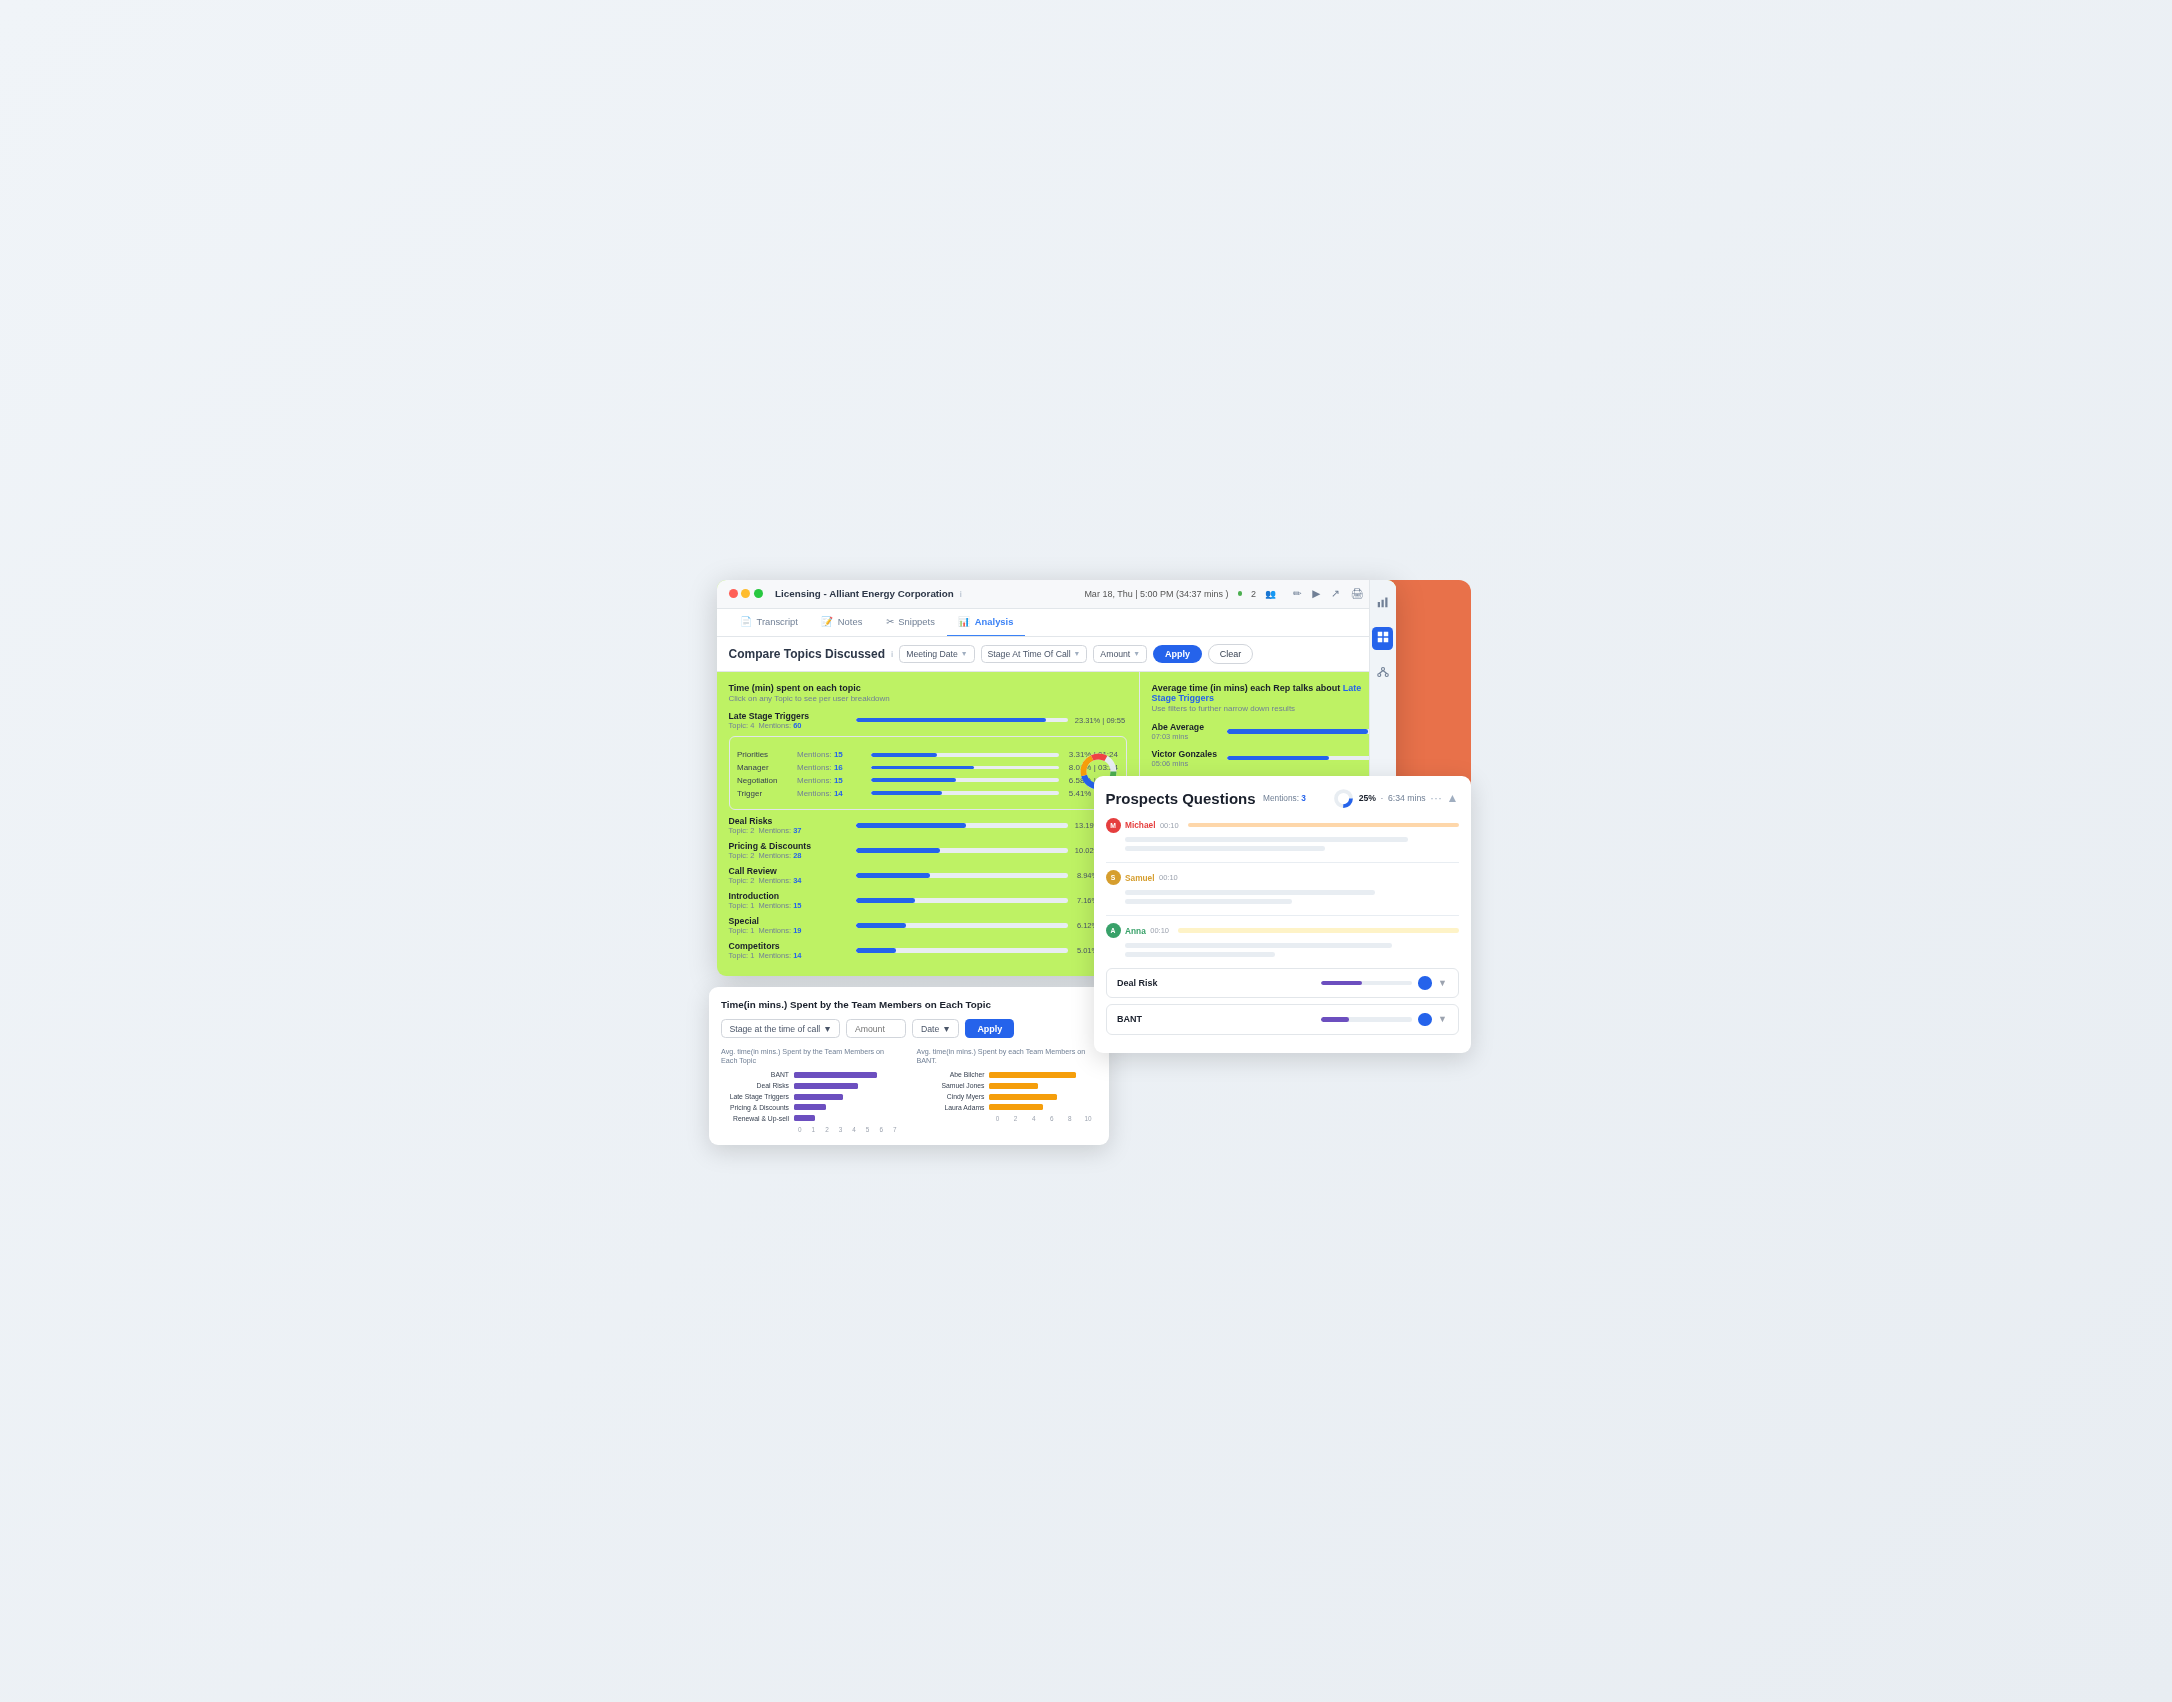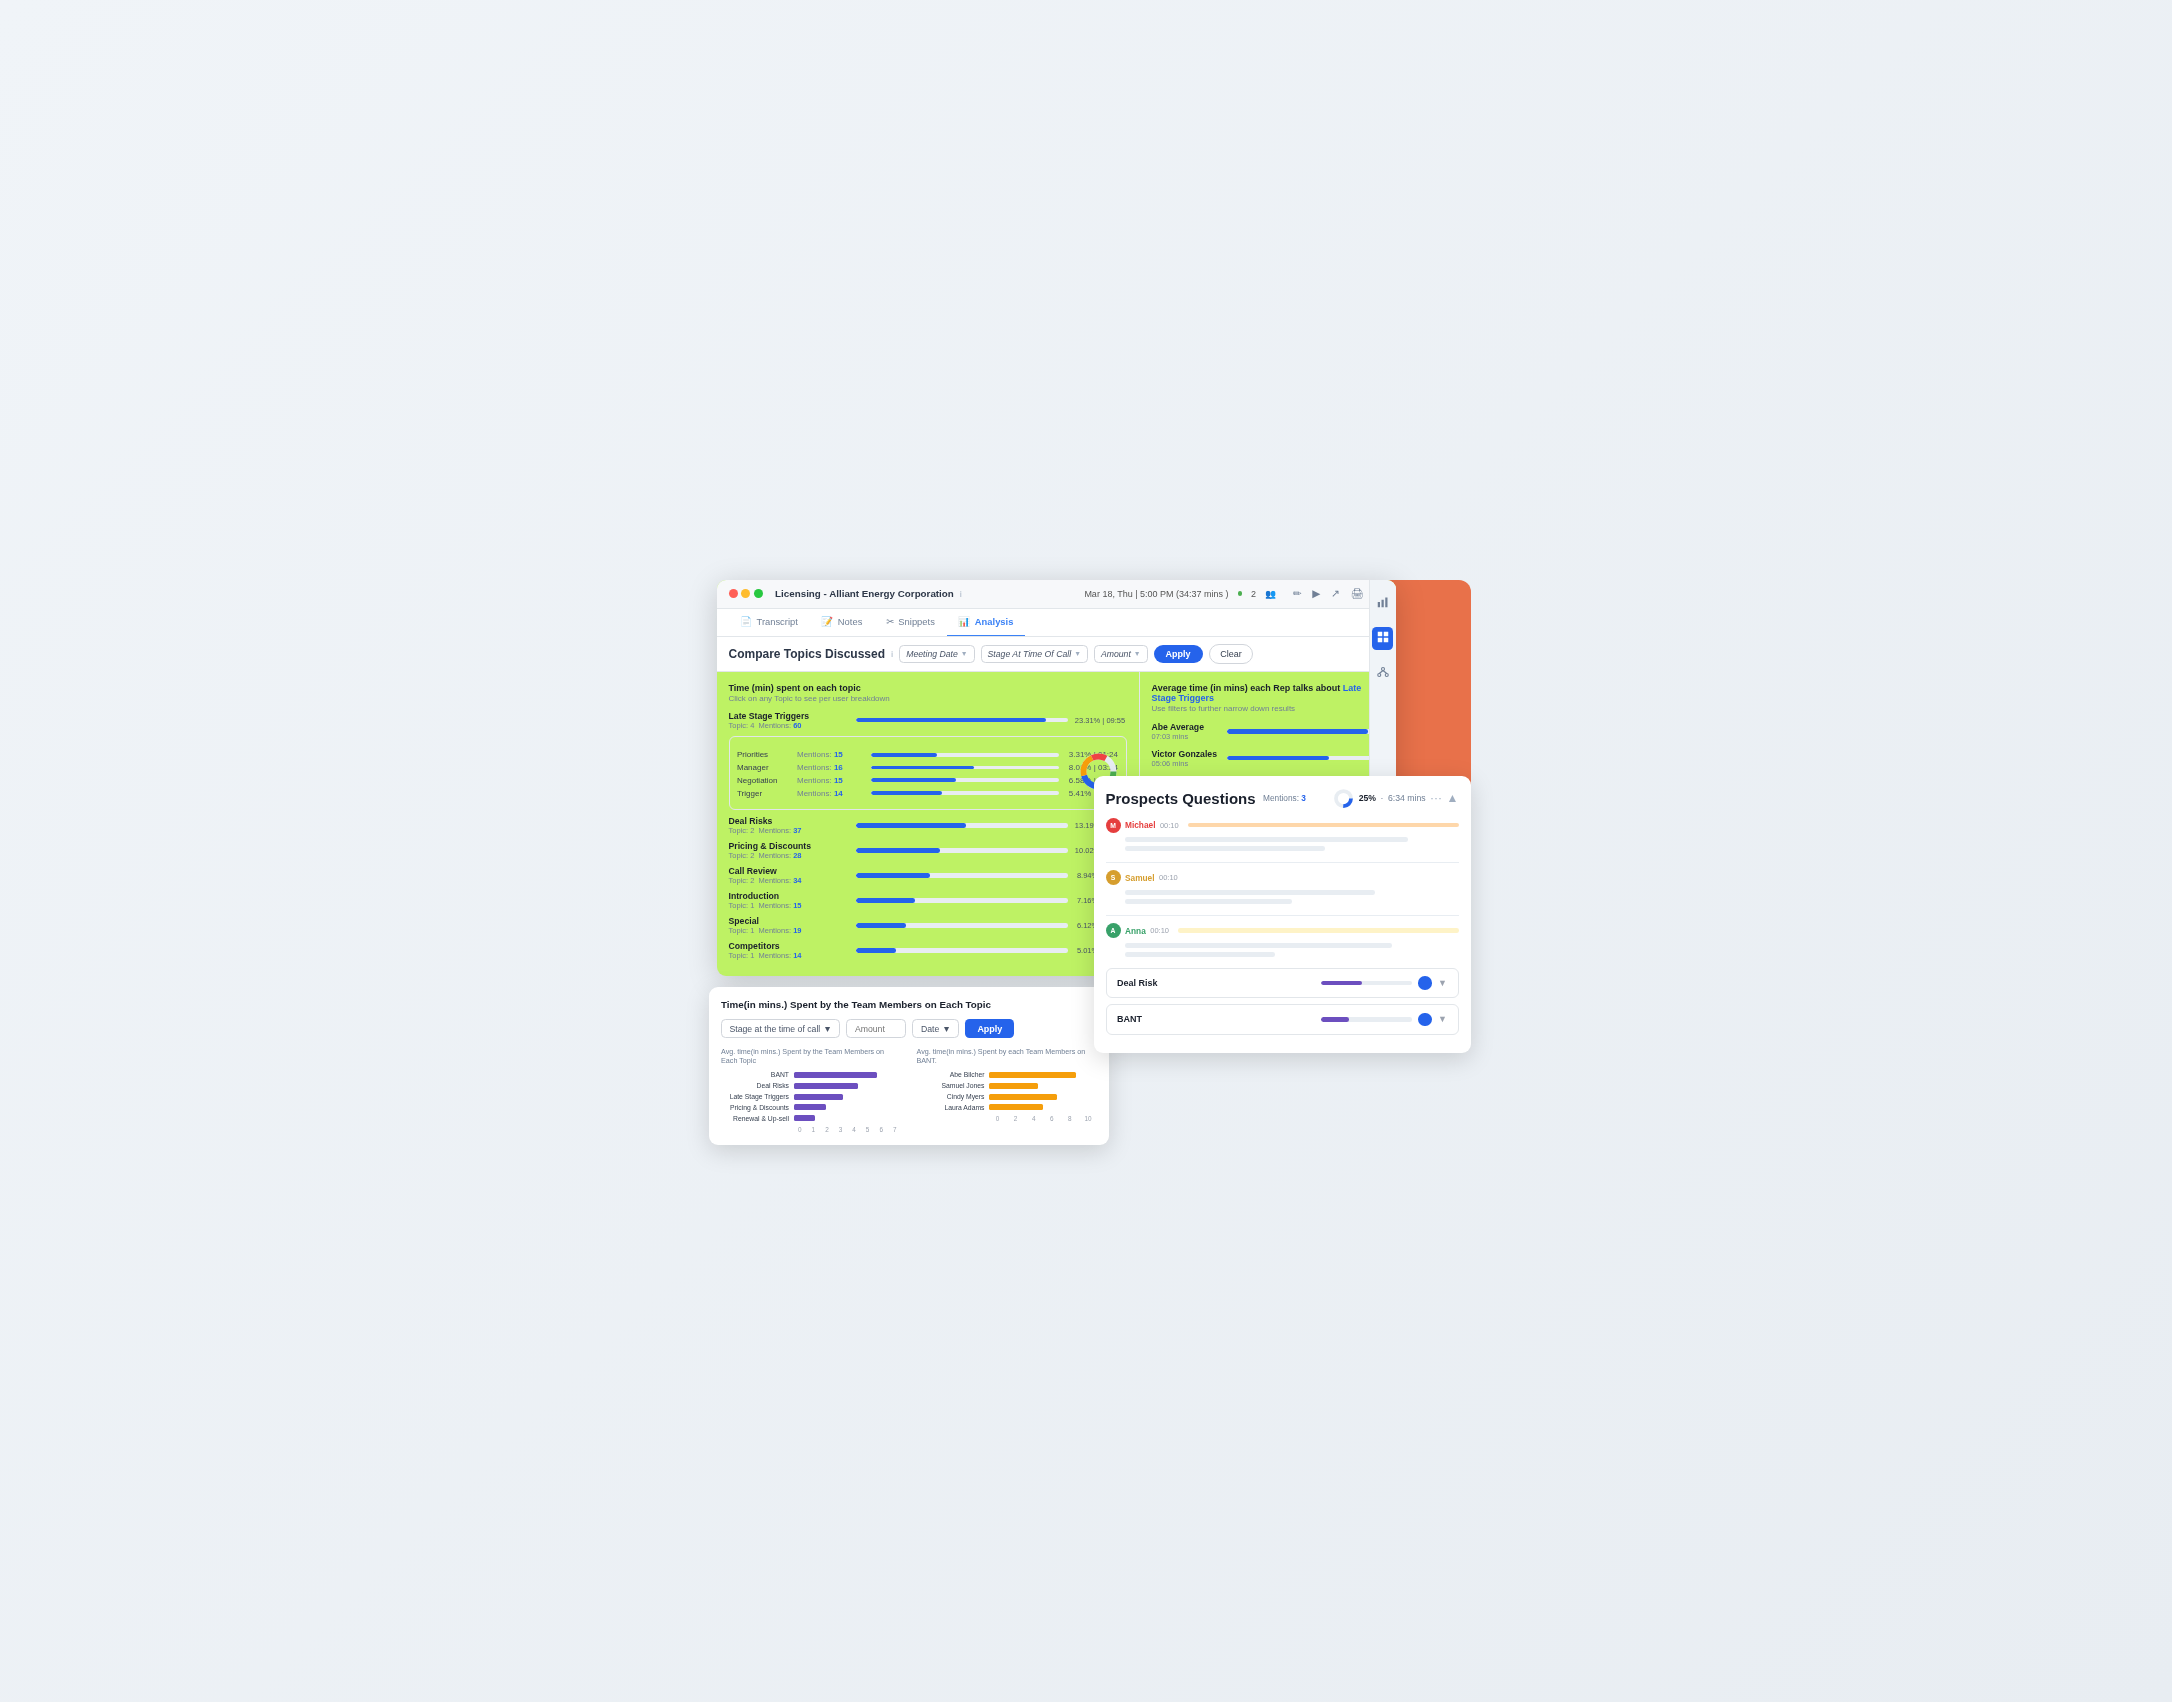--- a/index.html
+++ b/index.html
@@ -142,21 +142,20 @@
       border: 0.8px solid #d1d5db;
       border-radius: 4.5px;
       padding: 3px 6px;
       font-size: 8.7px;
       color: #4a5568;
       background: #fff;
       display: flex;
       align-items: center;
       gap: 3px;
       cursor: pointer;
-      font-style: italic;
     }
     .filter-select .arrow { color: #a0aec0; font-size: 6.8px; }
     .btn-apply {
       background: #2563EB;
       color: #fff;
       border: none;
       border-radius: 15px;
       padding: 3.8px 12px;
       font-size: 9px;
       font-weight: 600;

